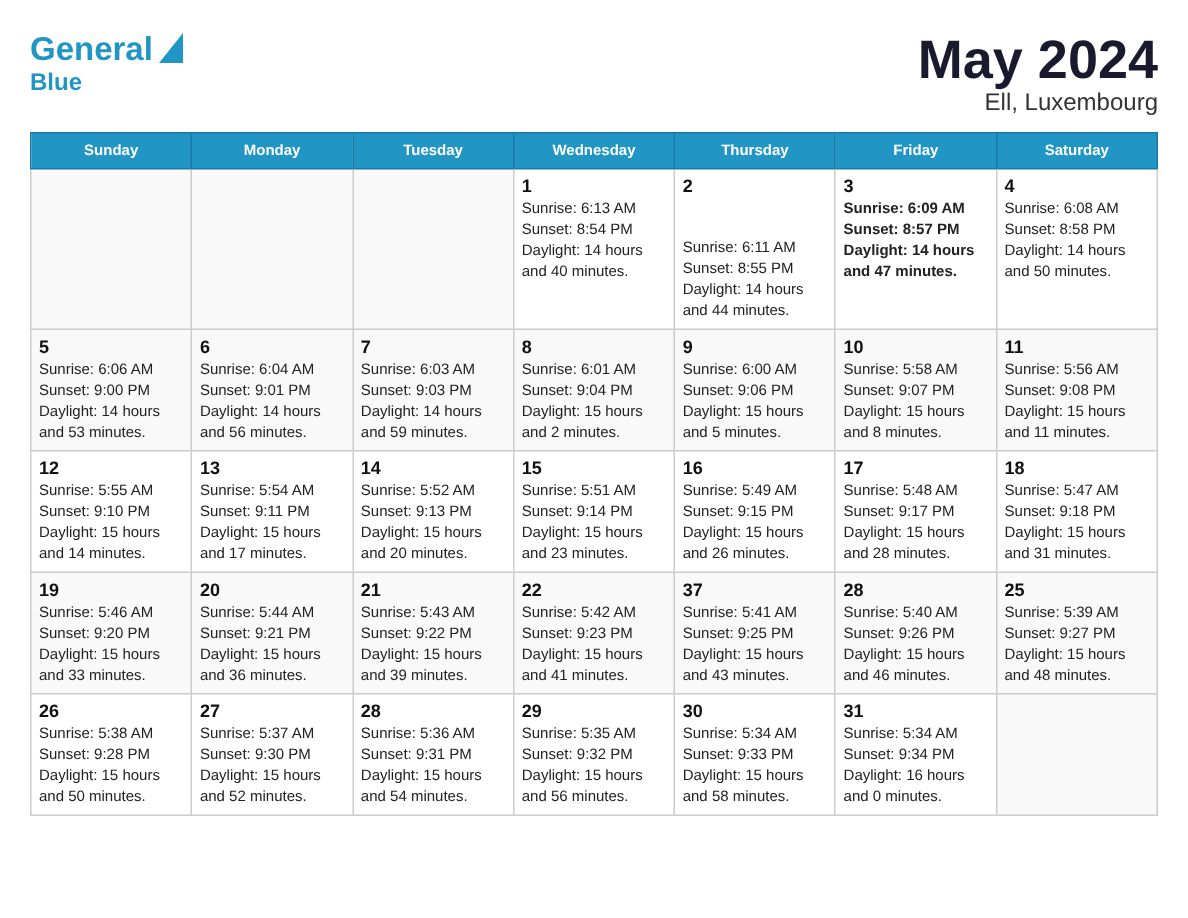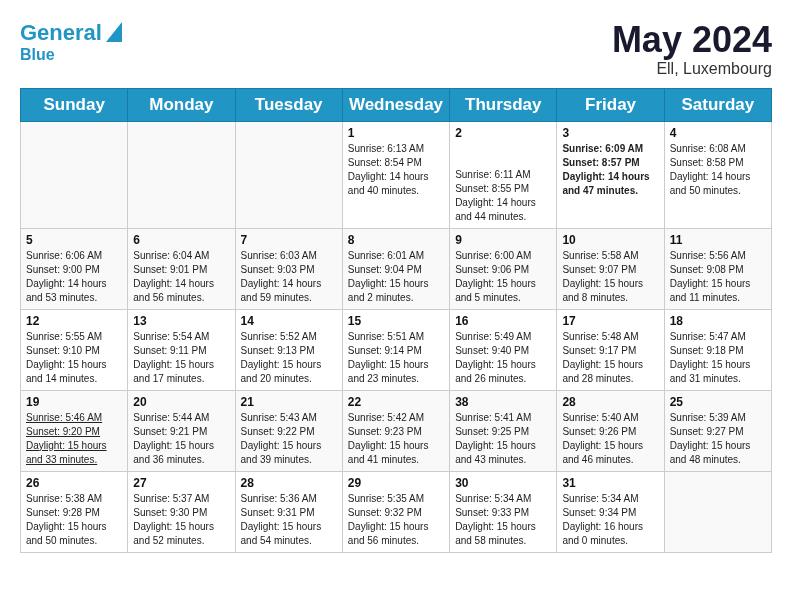--- a/index.html
+++ b/index.html
@@ -45,21 +45,21 @@
     table {
       width: 100%;
       border-collapse: collapse;
       font-size: 11px;
     }
     th {
       background-color: #2196c4;
       color: #fff;
       text-align: center;
       padding: 6px 4px;
-      font-size: 17px;
+      font-size: 10px;
       font-weight: bold;
       border: 1px solid #1a7aa8;
     }
     td {
       border: 1px solid #ccc;
       vertical-align: top;
       padding: 4px 5px;
       height: 80px;
       width: 14.28%;
       background: #fff;
@@ -229,21 +229,21 @@
         <td>
           <div class="day-num">15</div>
           <div class="day-info" style="white-space: pre-line;">Sunrise: 5:51 AM
 Sunset: 9:14 PM
 Daylight: 15 hours
 and 23 minutes.</div>
         </td>
         <td>
           <div class="day-num">16</div>
           <div class="day-info" style="white-space: pre-line;">Sunrise: 5:49 AM
-Sunset: 9:40 PM
+Sunset: 9:15 PM
 Daylight: 15 hours
 and 26 minutes.</div>
         </td>
         <td>
           <div class="day-num">17</div>
           <div class="day-info" style="white-space: pre-line;">Sunrise: 5:48 AM
 Sunset: 9:17 PM
 Daylight: 15 hours
 and 28 minutes.</div>
         </td>
@@ -251,21 +251,21 @@
           <div class="day-num">18</div>
           <div class="day-info" style="white-space: pre-line;">Sunrise: 5:47 AM
 Sunset: 9:18 PM
 Daylight: 15 hours
 and 31 minutes.</div>
         </td>
       </tr>
       <tr>
         <td>
           <div class="day-num">19</div>
-          <div class="day-info" style="white-space: pre-line; text-decoration: underline;">Sunrise: 5:46 AM
+          <div class="day-info" style="white-space: pre-line;">Sunrise: 5:46 AM
 Sunset: 9:20 PM
 Daylight: 15 hours
 and 33 minutes.</div>
         </td>
         <td>
           <div class="day-num">20</div>
           <div class="day-info" style="white-space: pre-line;">Sunrise: 5:44 AM
 Sunset: 9:21 PM
 Daylight: 15 hours
 and 36 minutes.</div>
@@ -278,21 +278,21 @@
 and 39 minutes.</div>
         </td>
         <td>
           <div class="day-num">22</div>
           <div class="day-info" style="white-space: pre-line;">Sunrise: 5:42 AM
 Sunset: 9:23 PM
 Daylight: 15 hours
 and 41 minutes.</div>
         </td>
         <td>
-          <div class="day-num">38</div>
+          <div class="day-num">37</div>
           <div class="day-info" style="white-space: pre-line;">Sunrise: 5:41 AM
 Sunset: 9:25 PM
 Daylight: 15 hours
 and 43 minutes.</div>
         </td>
         <td>
           <div class="day-num">28</div>
           <div class="day-info" style="white-space: pre-line;">Sunrise: 5:40 AM
 Sunset: 9:26 PM
 Daylight: 15 hours

